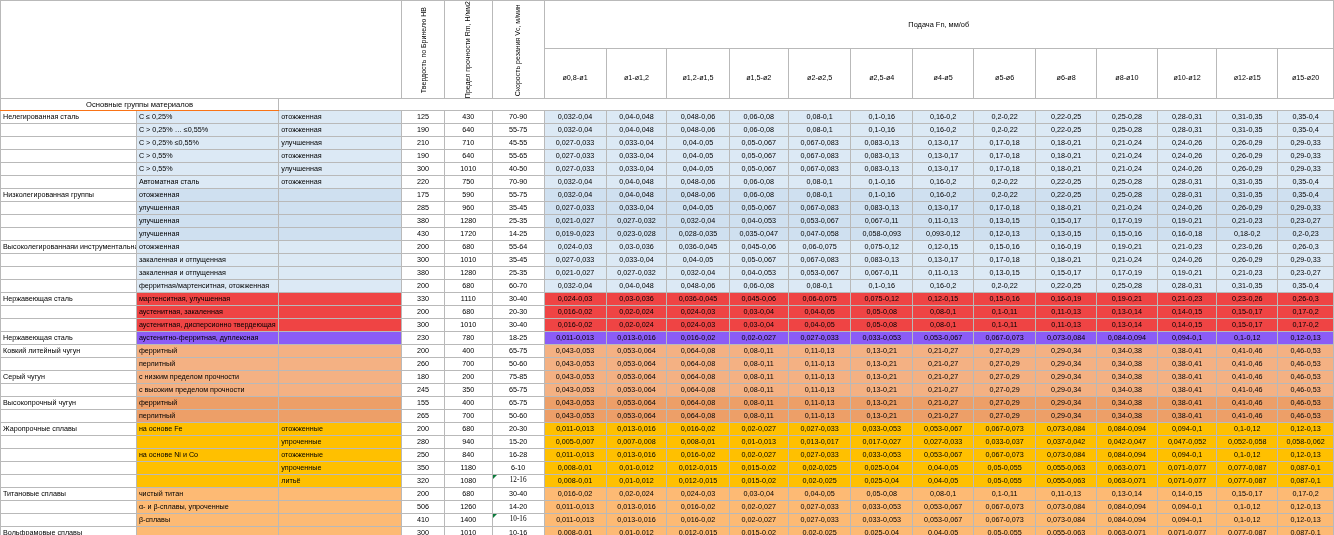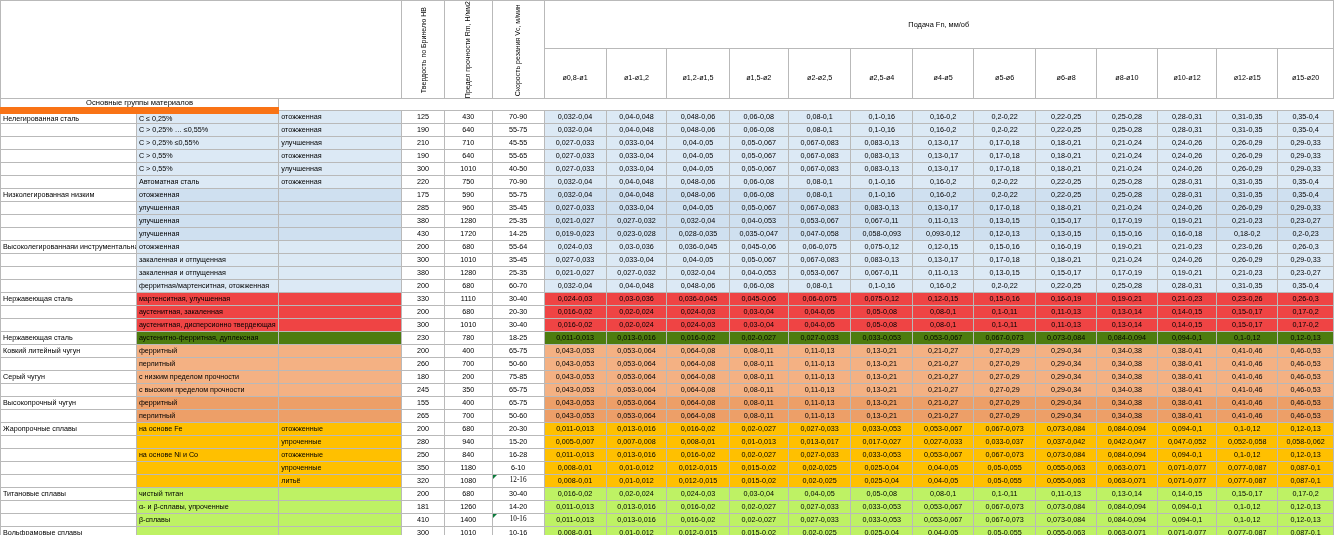--- a/index.html
+++ b/index.html
@@ -12,25 +12,25 @@
   .ctr{text-align:center;}
   .lft{text-align:left;padding-left:2px;}
   .grp{font-size:7.6px;}
   .feedhdr{text-align:center;font-size:7.4px;height:14px;margin-top:16px;}
   .colhdr{text-align:center;font-size:7.2px;height:30px;vertical-align:bottom;padding-bottom:17px;}
   .r{height:13px;}
   
   .c-blue{background:#dce9f5;}
   .c-blue2{background:#cfe0f0;}
   .c-yellow{background:#ef4444;}
-  .c-yellow2{background:#4d7c0f;}
+  .c-yellow2{background:#8b5cf6;}
   .c-orange{background:#f4b183;}
   .c-orange2{background:#ed9f68;}
   .c-gold{background:#ffc000;}
-  .c-gold2{background:#bef264;}
+  .c-gold2{background:#fdba74;}
   .corner{position:relative;font-family:Liberation Serif, serif;}
   .corner:after{content:"";position:absolute;left:0;top:0;border-left:4px solid #0b7a3b;border-bottom:4px solid transparent;}
 </style>
 </head>
 <body>
 
 <div id="sheet">
 <table>
   <colgroup>
     <col style="width:105px">
@@ -70,21 +70,21 @@
     <td class="colhdr">ø2,5-ø4</td>
     <td class="colhdr">ø4-ø5</td>
     <td class="colhdr">ø5-ø6</td>
     <td class="colhdr">ø6-ø8</td>
     <td class="colhdr">ø8-ø10</td>
     <td class="colhdr">ø10-ø12</td>
     <td class="colhdr">ø12-ø15</td>
     <td class="colhdr">ø15-ø20</td>
   </tr>
   <tr style="height:12px">
-    <td colspan="2" class="ctr grp" style="border-bottom:7px solid #f97316">Основные группы материалов</td>
+    <td colspan="2" class="ctr grp" style="border-bottom:1px solid #f97316">Основные группы материалов</td>
     <td style="border:none"></td>
     <td colspan="16" style="border:none"></td>
   </tr>
   </tbody>
   <tbody id="rows-body">
         <tr class="r">
           <td class="lft">Нелегированная сталь</td>
           <td class="lft c-blue">C ≤ 0,25%</td>
           <td class="lft c-blue">отожженная</td>
           <td class="ctr">125</td>
@@ -203,21 +203,21 @@
           <td class="ctr c-blue">0,1-0,16</td>
           <td class="ctr c-blue">0,16-0,2</td>
           <td class="ctr c-blue">0,2-0,22</td>
           <td class="ctr c-blue">0,22-0,25</td>
           <td class="ctr c-blue">0,25-0,28</td>
           <td class="ctr c-blue">0,28-0,31</td>
           <td class="ctr c-blue">0,31-0,35</td>
           <td class="ctr c-blue">0,35-0,4</td>
         </tr>
         <tr class="r">
-          <td class="lft">Низколегированная низким</td>
+          <td class="lft">Низколегированная группы</td>
           <td class="lft c-blue2">отожженная</td>
           <td class="lft c-blue2"></td>
           <td class="ctr">175</td>
           <td class="ctr">590</td>
           <td class="ctr">55-75</td>
           <td class="ctr c-blue2">0,032-0,04</td>
           <td class="ctr c-blue2">0,04-0,048</td>
           <td class="ctr c-blue2">0,048-0,06</td>
           <td class="ctr c-blue2">0,06-0,08</td>
           <td class="ctr c-blue2">0,08-0,1</td>
@@ -710,21 +710,21 @@
           <td class="ctr c-gold2">0,11-0,13</td>
           <td class="ctr c-gold2">0,13-0,14</td>
           <td class="ctr c-gold2">0,14-0,15</td>
           <td class="ctr c-gold2">0,15-0,17</td>
           <td class="ctr c-gold2">0,17-0,2</td>
         </tr>
         <tr class="r">
           <td class="lft"></td>
           <td class="lft c-gold2">α- и β-сплавы, упроченные</td>
           <td class="lft c-gold2"></td>
-          <td class="ctr">181</td>
+          <td class="ctr">506</td>
           <td class="ctr">1260</td>
           <td class="ctr">14-20</td>
           <td class="ctr c-gold2">0,011-0,013</td>
           <td class="ctr c-gold2">0,013-0,016</td>
           <td class="ctr c-gold2">0,016-0,02</td>
           <td class="ctr c-gold2">0,02-0,027</td>
           <td class="ctr c-gold2">0,027-0,033</td>
           <td class="ctr c-gold2">0,033-0,053</td>
           <td class="ctr c-gold2">0,053-0,067</td>
           <td class="ctr c-gold2">0,067-0,073</td>

